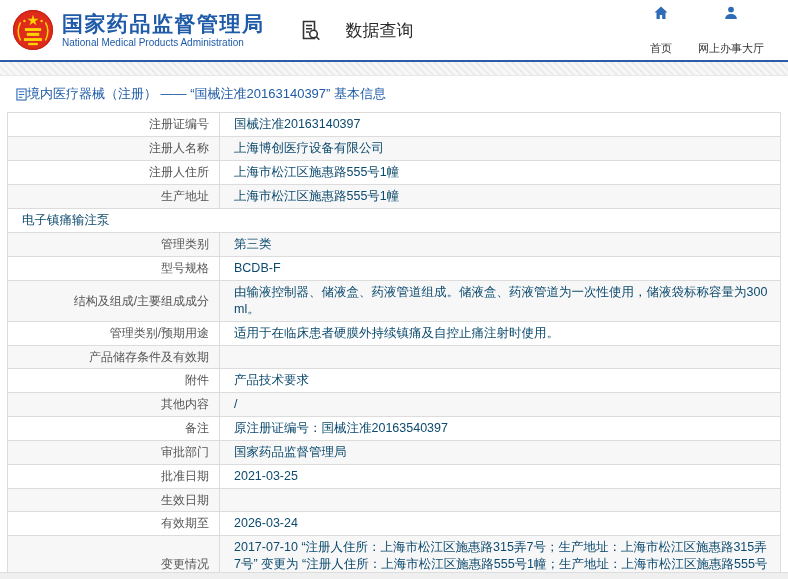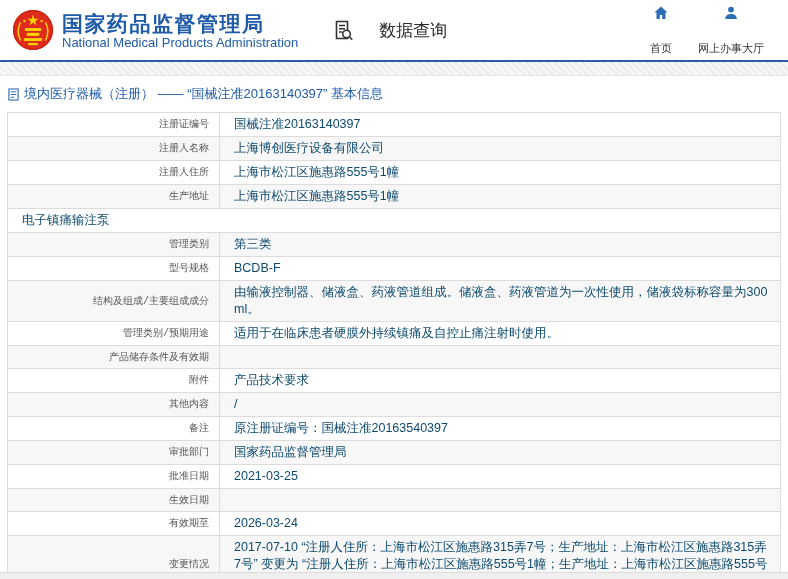--- a/index.html
+++ b/index.html
@@ -10,52 +10,52 @@
     color:#333;
   }
   
   .site-header{
     height:62px;display:flex;align-items:center;
     padding:0 14px 0 12px;box-sizing:border-box;
     border-bottom:2px solid #2a5ca8;background:#fff;
   }
   .logo{width:42px;height:42px;flex:0 0 auto;margin-right:8px;}
   .agency .cn{font-size:21px;font-weight:bold;color:#1f5ba8;letter-spacing:1.5px;line-height:24px;}
-  .agency .en{font-size:13px;color:#1f5ba8;line-height:13px;}
+  .agency .en{font-size:10px;color:#1f5ba8;line-height:13px;}
   .query{display:flex;align-items:center;gap:5px;margin-left:34px;cursor:pointer;}
   .query .qtext{font-size:17px;color:#2b2b2b;margin-left:20px;}
   .hnav{margin-left:auto;display:flex;gap:26px;padding-right:10px;}
   .hitem{display:flex;flex-direction:column;align-items:center;gap:20px;cursor:pointer;}
   .hitem .hlabel{font-size:11px;color:#333;white-space:nowrap;}
   
   .stripe-band{
     height:13px;
     background:repeating-linear-gradient(45deg,#ececec 0 2px,#f7f7f7 2px 5px);
     border-bottom:1px solid #e8e8e8;
   }
   
   .page-title{
-    display:flex;align-items:center;gap:5px;
-    padding:9px 8px 8px 8px;font-size:13px;color:#1f5ba8;
+    display:flex;align-items:center;
+    padding:9px 8px 8px 8px;font-size:13px;color:#1f5ba8;margin-left:8px;
   }
   
   .table{
     margin:1px 7px 0 7px;
     border:1px solid #dcdcdc;
   }
   .trow{display:flex;border-bottom:1px solid #dcdcdc;min-height:22px;background:#fff;}
   .trow:last-child{border-bottom:none;}
   .trow.alt{background:#f7f7f7;}
   .trow.tall{min-height:43px;}
   .tlabel{
     width:212px;flex:0 0 auto;box-sizing:border-box;
     border-right:1px solid #dcdcdc;
     display:flex;justify-content:flex-end;align-items:center;gap:3px;
     text-align:right;padding:3px 10px 3px 4px;
-    font-size:10px;color:#555;line-height:15px;font-family:Liberation Mono, monospace;
+    font-size:12px;color:#555;line-height:15px;
   }
   .tvalue{
     flex:1;display:flex;align-items:center;
     padding:3px 12px 3px 14px;box-sizing:border-box;
     font-size:12.5px;color:#0c4a6e;line-height:17px;
     word-break:break-all;
   }
   
   .footer-band{
     position:absolute;left:0;bottom:0;width:100%;height:7px;

